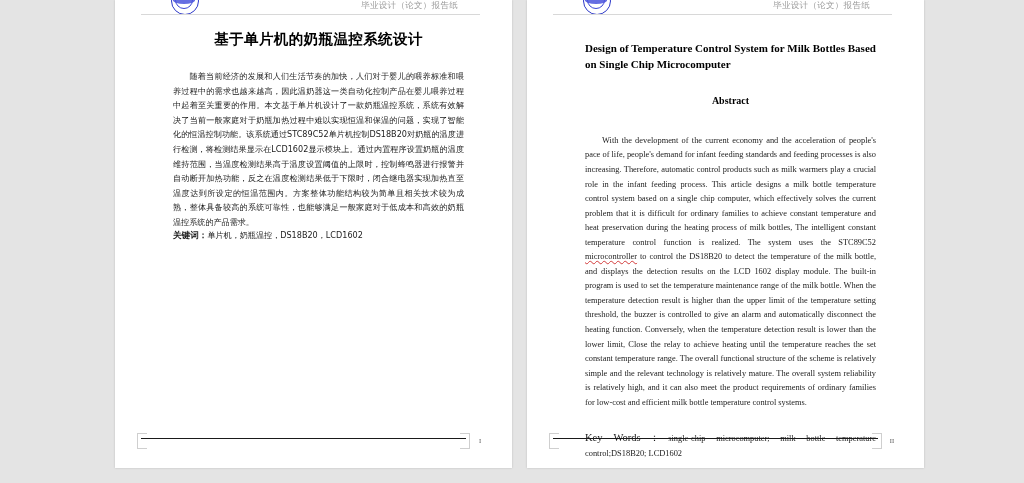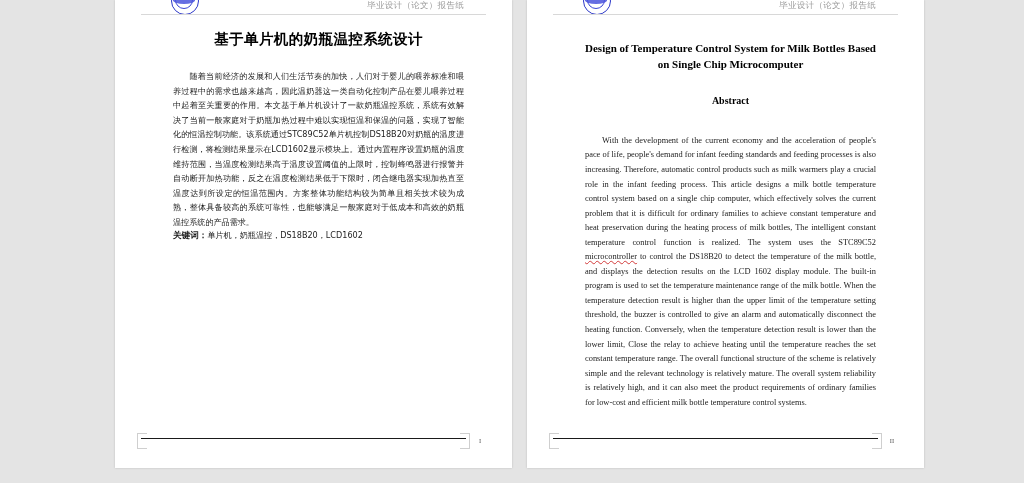--- a/index.html
+++ b/index.html
@@ -34,21 +34,21 @@
   .page-inner {
     position: relative;
     width: 100%;
     height: 100%;
     box-sizing: border-box;
   }
 
   
   .page-header {
     position: absolute;
-    left: 0; right: 0;
+    left: 0; right: 6px;
     top: 0;
     height: 16px;
   }
   .seal {
     position: absolute;
     left: 56px;
     top: -13px;
     width: 26px;
     height: 26px;
     border-radius: 50%;
@@ -107,21 +107,20 @@
     text-align: center;
     letter-spacing: 0.4px;
     margin-top: 8px;
   }
 
   .doc-title-en {
     font-family: "Liberation Serif", serif;
     font-weight: bold;
     font-size: 11px;
     color: #000;
-    text-align: center;
     line-height: 1.45;
     margin-top: 19px;
   }
 
   .section-heading-cn {
     font-family: "DejaVu Sans", sans-serif;
     font-weight: bold;
     font-size: 10px;
     text-align: center;
     letter-spacing: 7px;
@@ -274,20 +273,23 @@
 
       <div class="content">
         <div class="doc-title-en">Design of Temperature Control System for Milk Bottles Based on Single Chip Microcomputer</div>
 
         <div class="section-heading-en">Abstract</div>
 
         <div class="para-en">
           <span>With the development of the current economy and the acceleration of people's pace of life, people's demand for infant feeding standards and feeding processes is also increasing. Therefore, automatic control products such as milk warmers play a crucial role in the infant feeding process. This article designs a milk bottle temperature control system based on a single chip computer, which effectively solves the current problem that it is difficult for ordinary families to achieve constant temperature and heat preservation during the heating process of milk bottles, The intelligent constant temperature control function is realized. The system uses the STC89C52 </span><span class="spellerr">microcontroller</span><span> to control the DS18B20 to detect the temperature of the milk bottle, and displays the detection results on the LCD 1602 display module. The built-in program is used to set the temperature maintenance range of the milk bottle. When the temperature detection result is higher than the upper limit of the temperature setting threshold, the buzzer is controlled to give an alarm and automatically disconnect the heating function. Conversely, when the temperature detection result is lower than the lower limit, Close the relay to achieve heating until the temperature reaches the set constant temperature range. The overall functional structure of the scheme is relatively simple and the relevant technology is relatively mature. The overall system reliability is relatively high, and it can also meet the product requirements of ordinary families for low-cost and efficient milk bottle temperature control systems.</span>
         </div>
 
+        <div class="keywords-en">
+          <span class="kw-label">Key Words：</span><span>single-chip microcomputer; milk bottle temperature control;DS18B20; LCD1602</span>
+        </div>
       </div>
 
       <div class="page-footer">
         <div class="crop tl" style="left:22px; top:2px;"></div>
         <div class="crop tr" style="right:42px; top:2px;"></div>
         <div class="footer-rule"></div>
         <div class="crop bl" style="left:22px; top:8px;"></div>
         <div class="crop br" style="right:42px; top:8px;"></div>
         <div class="page-number">II</div>
       </div>

